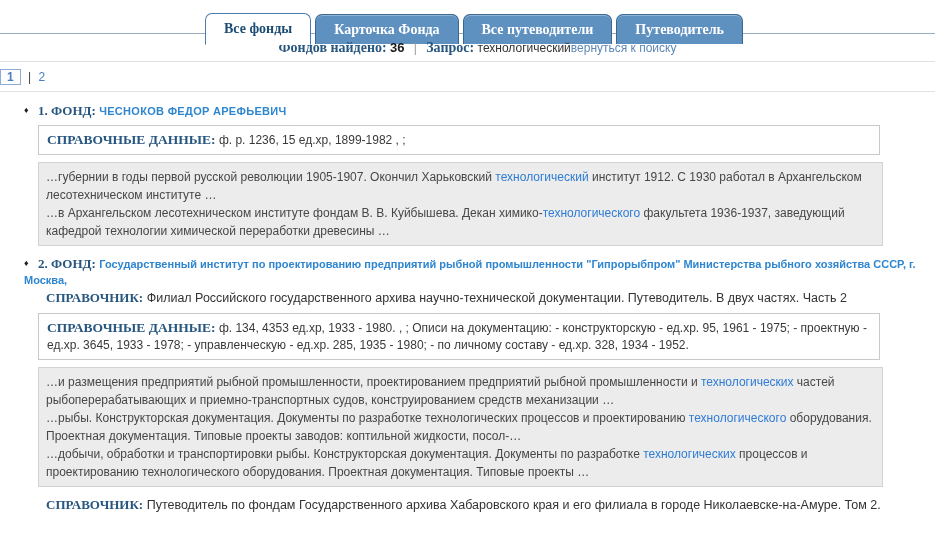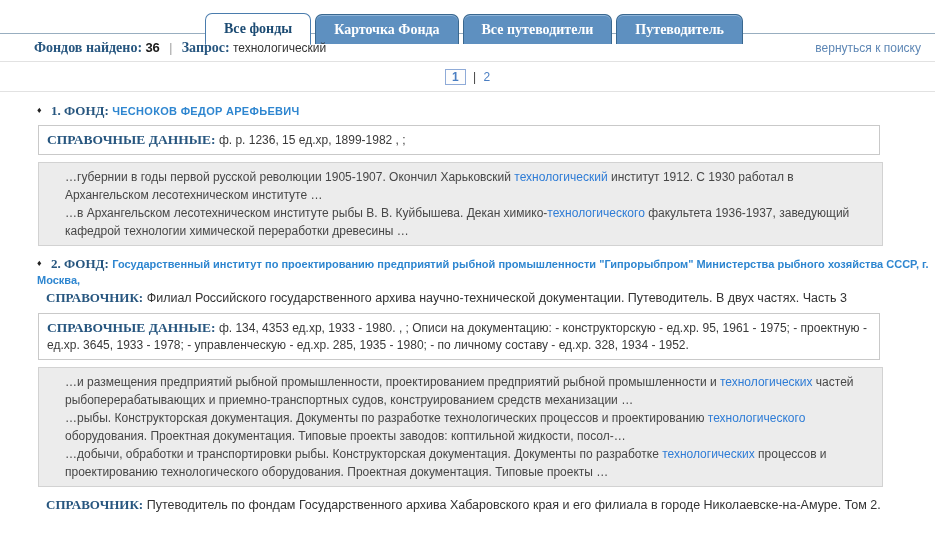--- a/index.html
+++ b/index.html
@@ -10,51 +10,51 @@
   .tabbar { padding:13px 0 0 205px; border-bottom:1px solid #98aec0; height:34px; }
   .tab { display:inline-block; vertical-align:bottom; margin-right:4px; padding:7px 18px 6px;
     background:#5e90c0; border:1px solid #3a6astro; border:1px solid #3a688f;
     border-bottom:none; border-radius:7px 7px 0 0;
     font-family:"Liberation Serif","DejaVu Serif",serif; font-weight:bold; font-size:14px;
     color:#fff; cursor:pointer; box-shadow:inset 0 1px 0 #8fb4d8; }
   .tab.active { background:#fff; border:1px solid #4a7cad; border-bottom:1px solid #fff;
     color:#1c4b73; position:relative; margin-bottom:-1px; padding-bottom:7px; box-shadow:none; }
 
   
-  .statusrow { display:flex; justify-content:space-between; align-items:center;
+  .statusrow { display:flex; justify-content:center; align-items:center;
     padding:6px 14px 5px 34px; border-bottom:1px solid #e2e2e2; }
   .stat-label { font-family:"Liberation Serif","DejaVu Serif",serif; font-weight:bold;
     font-size:14px; color:#27567f; }
   .stat-num { font-weight:bold; color:#1a1a1a; font-size:13px; }
   .stat-sep { color:#9a9a9a; padding:0 6px; }
   .stat-query { color:#333; font-size:12px; }
   .backlink { color:#5e87b5; font-size:12px; text-decoration:none; cursor:pointer; }
 
   
-  .pagerow { text-align:center; padding:7px 0 6px; border-bottom:1px solid #e2e2e2; }
+  .pagerow { padding:7px 0 6px; border-bottom:1px solid #e2e2e2; }
   .page-current { display:inline-block; border:1px solid #8fabd8; color:#4a7ec2;
     font-weight:bold; padding:0 6px; margin-right:4px; background:#fdfdfd; }
   .page-sep { color:#444; }
   .page-link { color:#4a7ec2; text-decoration:none; margin-left:4px; cursor:pointer; }
 
   
   .results { padding:10px 0 0 0; }
   .result { margin-bottom:9px; }
-  .r-head { padding-left:37px; line-height:16px; }
+  .r-head { padding-left:24px; line-height:16px; }
   .bullet { color:#222; font-size:9px; vertical-align:2px; padding-right:6px; }
   .lbl { font-family:"Liberation Serif","DejaVu Serif",serif; font-weight:bold;
     font-size:13px; color:#27567f; }
   .fond-link { color:#2e86d0; font-weight:bold; font-size:11px; text-decoration:none; cursor:pointer; }
   .fond-link.caps { text-transform:uppercase; letter-spacing:.3px; }
   .r-handbook { padding-left:46px; line-height:17px; color:#333; font-size:12.5px; margin-top:1px; }
   .r-box { margin:6px 55px 0 38px; border:1px solid #c9c9c9; background:#fff;
     padding:5px 8px; line-height:17px; }
   .r-box .lbl { font-size:13.5px; }
   .r-snippets { margin:7px 52px 0 38px; border:1px solid #d2d2d2; background:#ececec;
-    padding:5px 26px; line-height:18px; color:#474747; }
+    padding:5px 7px; line-height:18px; color:#474747; }
   .hl { color:#2e7cd6; }
   .refdata-text { color:#3a3a3a;text-align:right; }
 </style>
 </head>
 <body>
 
 <div class="tabbar"><div class="tab active">Все фонды</div><div class="tab">Карточка Фонда</div><div class="tab">Все путеводители</div><div class="tab">Путеводитель</div></div>
 
 <div class="statusrow">
   <div>
@@ -80,34 +80,34 @@
       <span class="lbl">1.</span>
       <span class="lbl">ФОНД:</span>
       <a class="fond-link caps">ЧЕСНОКОВ ФЕДОР АРЕФЬЕВИЧ</a>
     </div>
     <div class="r-box">
       <span class="lbl">СПРАВОЧНЫЕ ДАННЫЕ:</span>
       <span class="refdata-text"> ф. р. 1236, 15 ед.хр, 1899-1982 , ;</span>
     </div>
     <div class="r-snippets">
         <div><span>…губернии в годы первой русской революции 1905-1907. Окончил Харьковский </span><span class="hl">технологический</span><span> институт 1912. С 1930 работал в Архангельском лесотехническом институте …</span></div>
-        <div><span>…в Архангельском лесотехническом институте рыбы В. В. Куйбышева. Декан химико-</span><span class="hl">технологического</span><span> факультета 1936-1937, заведующий кафедрой технологии химической переработки древесины …</span></div>
+        <div><span>…в Архангельском лесотехническом институте фондам В. В. Куйбышева. Декан химико-</span><span class="hl">технологического</span><span> факультета 1936-1937, заведующий кафедрой технологии химической переработки древесины …</span></div>
       </div>
   </div>
 
   <div class="result">
     <div class="r-head">
       <span class="bullet">♦</span>
       <span class="lbl">2.</span>
       <span class="lbl">ФОНД:</span>
       <a class="fond-link">Государственный институт по проектированию предприятий рыбной промышленности "Гипрорыбпром" Министерства рыбного хозяйства СССР, г. Москва,</a>
     </div>
     <div class="r-handbook">
       <span class="lbl">СПРАВОЧНИК:</span>
-      <span> Филиал Российского государственного архива научно-технической документации. Путеводитель. В двух частях. Часть 3</span>
+      <span> Филиал Российского государственного архива научно-технической документации. Путеводитель. В двух частях. Часть 2</span>
     </div>
     <div class="r-box">
       <span class="lbl">СПРАВОЧНЫЕ ДАННЫЕ:</span>
       <span class="refdata-text"> ф. 134, 4353 ед.хр, 1933 - 1980. , ; Описи на документацию: - конструкторскую - ед.хр. 95, 1961 - 1975; - проектную - ед.хр. 3645, 1933 - 1978; - управленческую - ед.хр. 285, 1935 - 1980; - по личному составу - ед.хр. 328, 1934 - 1952.</span>
     </div>
     <div class="r-snippets">
         <div><span>…и размещения предприятий рыбной промышленности, проектированием предприятий рыбной промышленности и </span><span class="hl">технологических</span><span> частей рыбоперерабатывающих и приемно-транспортных судов, конструированием средств механизации …</span></div>
         <div><span>…рыбы. Конструкторская документация. Документы по разработке технологических процессов и проектированию </span><span class="hl">технологического</span><span> оборудования. Проектная документация. Типовые проекты заводов: коптильной жидкости, посол-…</span></div>
         <div><span>…добычи, обработки и транспортировки рыбы. Конструкторская документация. Документы по разработке </span><span class="hl">технологических</span><span> процессов и проектированию технологического оборудования. Проектная документация. Типовые проекты …</span></div>
       </div>

